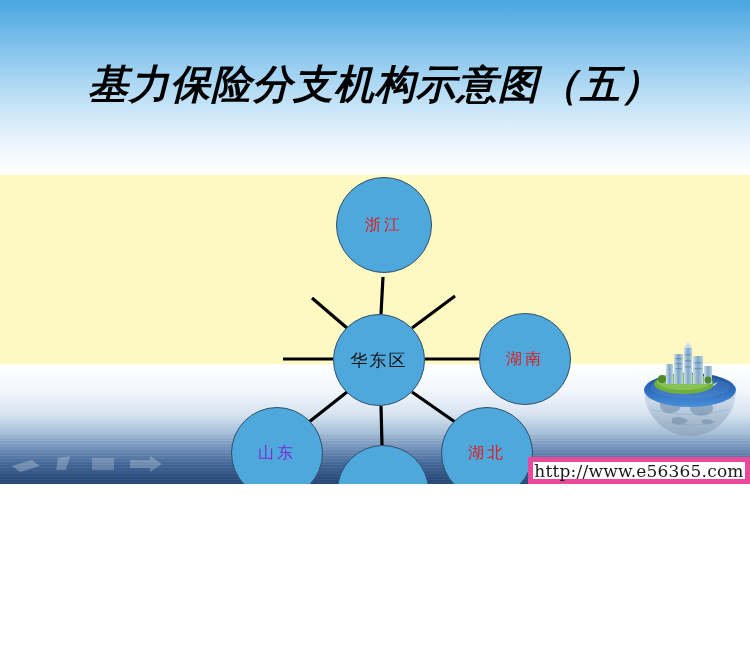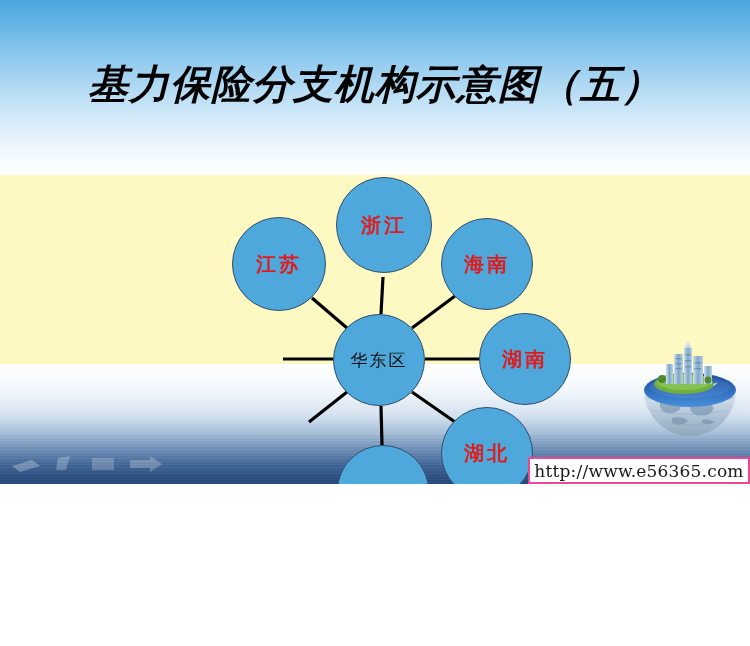--- a/index.html
+++ b/index.html
@@ -120,44 +120,43 @@
     user-select: none;
   }
 
   .node-center {
     font-size: 17px;
     color: #111111;
     letter-spacing: 2px;
   }
 
   .node-leaf {
-    font-size: 20px;
+    font-size: 16px;
     letter-spacing: 3px;
     color: #e01b1b;
-    font-weight: bold;
   }
 
   
   .logo {
     position: absolute;
     right: 8px;
     bottom: 42px;
     width: 104px;
     height: 104px;
   }
 
   
   .url-box {
     position: absolute;
     right: 0px;
     bottom: 0px;
     width: 222px;
     height: 27px;
     background: #ffffff;
-    border: 2px solid #ec4899;
+    border: 5px solid #ec4899;
     box-sizing: border-box;
     display: flex;
     align-items: center;
     justify-content: center;
     font-family: "DejaVu Serif", "Liberation Serif", serif;
     font-size: 17px;
     color: #1a1a1a;
     letter-spacing: 0.2px;
   }
 </style>
@@ -187,41 +186,38 @@
         <line x1="412" y1="328" x2="455" y2="296"></line>
         <line x1="425" y1="359" x2="479" y2="359"></line>
         <line x1="412" y1="392" x2="455" y2="422"></line>
         <line x1="381" y1="406" x2="382" y2="445"></line>
         <line x1="347" y1="392" x2="309" y2="422"></line>
         <line x1="333" y1="359" x2="283" y2="359"></line>
         <line x1="347" y1="328" x2="312" y2="298"></line>
       </g>
     </svg>
 
-    <div class="node node-leaf" style="left:232px; top:217px; width:94px; height:94px;">
-      <span style="color:#e01b1b;">江苏</span>
-    </div>
 
     <div class="node node-leaf" style="left:336px; top:177px; width:96px; height:96px;">
       <span style="color:#e01b1b;">浙江</span>
     </div>
 
-    <div class="node node-leaf" style="left:441px; top:218px; width:92px; height:92px;">
-      <span style="color:#e01b1b;">海南</span>
-    </div>
 
 
     <div class="node node-center" style="left:333px; top:314px; width:92px; height:92px;text-align:center;">
       <span>华东区</span>
     </div>
 
     <div class="node node-leaf" style="left:479px; top:313px; width:92px; height:92px;align-items:center;">
       <span style="color:#e01b1b;">湖南</span>
     </div>
 
+    <div class="node node-leaf" style="left:231px; top:407px; width:92px; height:92px;">
+      <span style="color:#7b2fd4;">山东</span>
+    </div>
 
     <div class="node node-leaf" style="left:441px; top:407px; width:92px; height:92px;">
       <span style="color:#e01b1b;">湖北</span>
     </div>
 
     <div class="node node-leaf" style="left:337px; top:445px; width:92px; height:92px;">
       <span style="color:#e01b1b;margin-top:26px;">江西</span>
     </div>
 
   </div>

